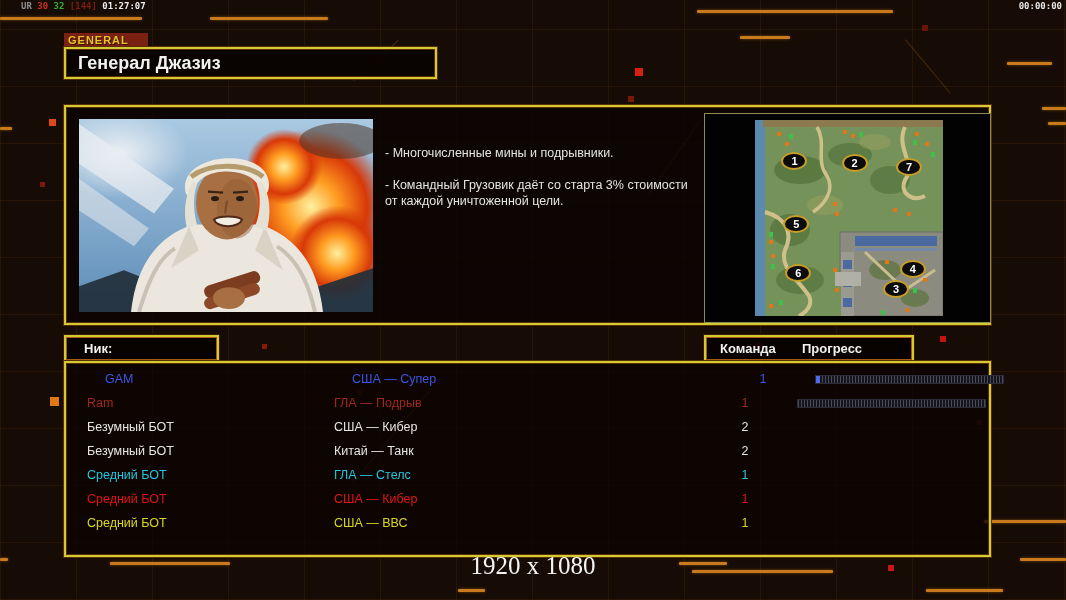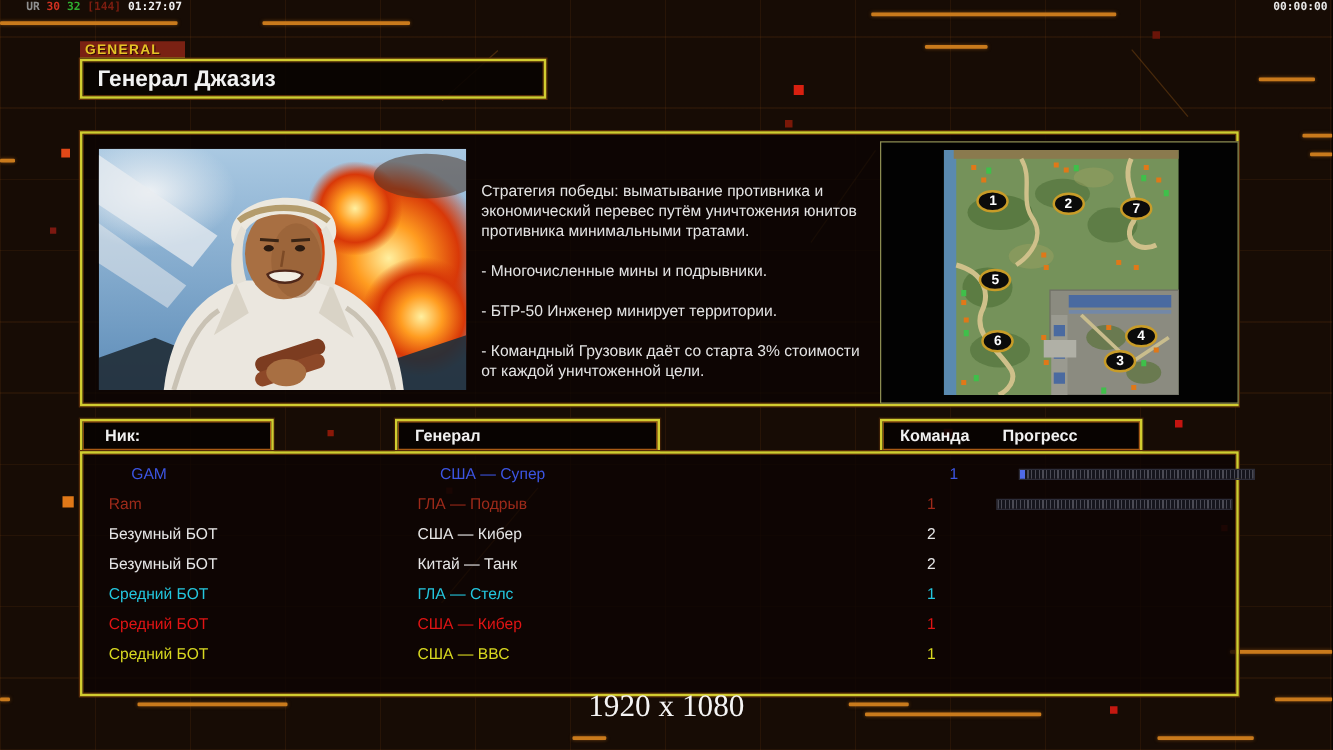--- a/index.html
+++ b/index.html
@@ -190,23 +190,21 @@
         <path d="M154,74 L169,73" stroke="#3a2414" stroke-width="2.5"></path>
         <path d="M148,82 L146,95" stroke="#7c4a26" stroke-width="2"></path>
         <path d="M135,101 C140,97 158,97 163,101 C160,110 138,110 135,101 Z" fill="#f2eee4" stroke="#50281a" stroke-width="2"></path>
         <rect x="124" y="160" width="58" height="13" rx="6" fill="#7c3c20" transform="rotate(-18 153 166)"></rect>
         <rect x="124" y="172" width="58" height="12" rx="6" fill="#8d4828" transform="rotate(-18 153 178)"></rect>
         <ellipse cx="150" cy="180" rx="16" ry="11" fill="#a86f42"></ellipse>
       </svg>
     </div>
 
     <div class="strategy">
-      <p>Стратегия победы: выматывание противника и экономический перевес путём уничтожения юнитов противника минимальными тратами.</p>
       <p>- Многочисленные мины и подрывники.</p>
-      <p>- БТР-50 Инженер минирует территории.</p>
       <p>- Командный Грузовик даёт со старта 3% стоимости от каждой уничтоженной цели.</p>
     </div>
 
     <div class="map-box">
       <div class="map-image">
         <svg viewBox="0 0 188 196" preserveAspectRatio="none">
           <rect width="188" height="196" fill="#75925a"></rect>
           <rect x="0" y="0" width="10" height="196" fill="#5a8ab0"></rect>
           <rect x="8" y="0" width="180" height="7" fill="#8a7a4e"></rect>
           <ellipse cx="45" cy="50" rx="26" ry="14" fill="#4e7038" opacity="0.7"></ellipse>
@@ -274,23 +272,20 @@
             <div class="marker" style="left: 84%; top: 76%;">4</div>
             <div class="marker" style="left: 75%; top: 86%;">3</div>
           </div>
       </div>
     </div>
   </div>
 
   <div class="hdr-box hdr-nick">
     <span>Ник:</span>
   </div>
-  <div class="hdr-box hdr-general">
-    <span>Генерал</span>
-  </div>
   <div class="hdr-box hdr-team">
     <span class="lab1">Команда</span>
     <span class="lab2">Прогресс</span>
   </div>
 
   <div class="table-panel">
     <div id="player-rows">
         <div class="prow" style="color: rgb(60, 85, 226);">
           <span class="c nick">GAM</span>
           <span class="c gen">США — Супер</span>

